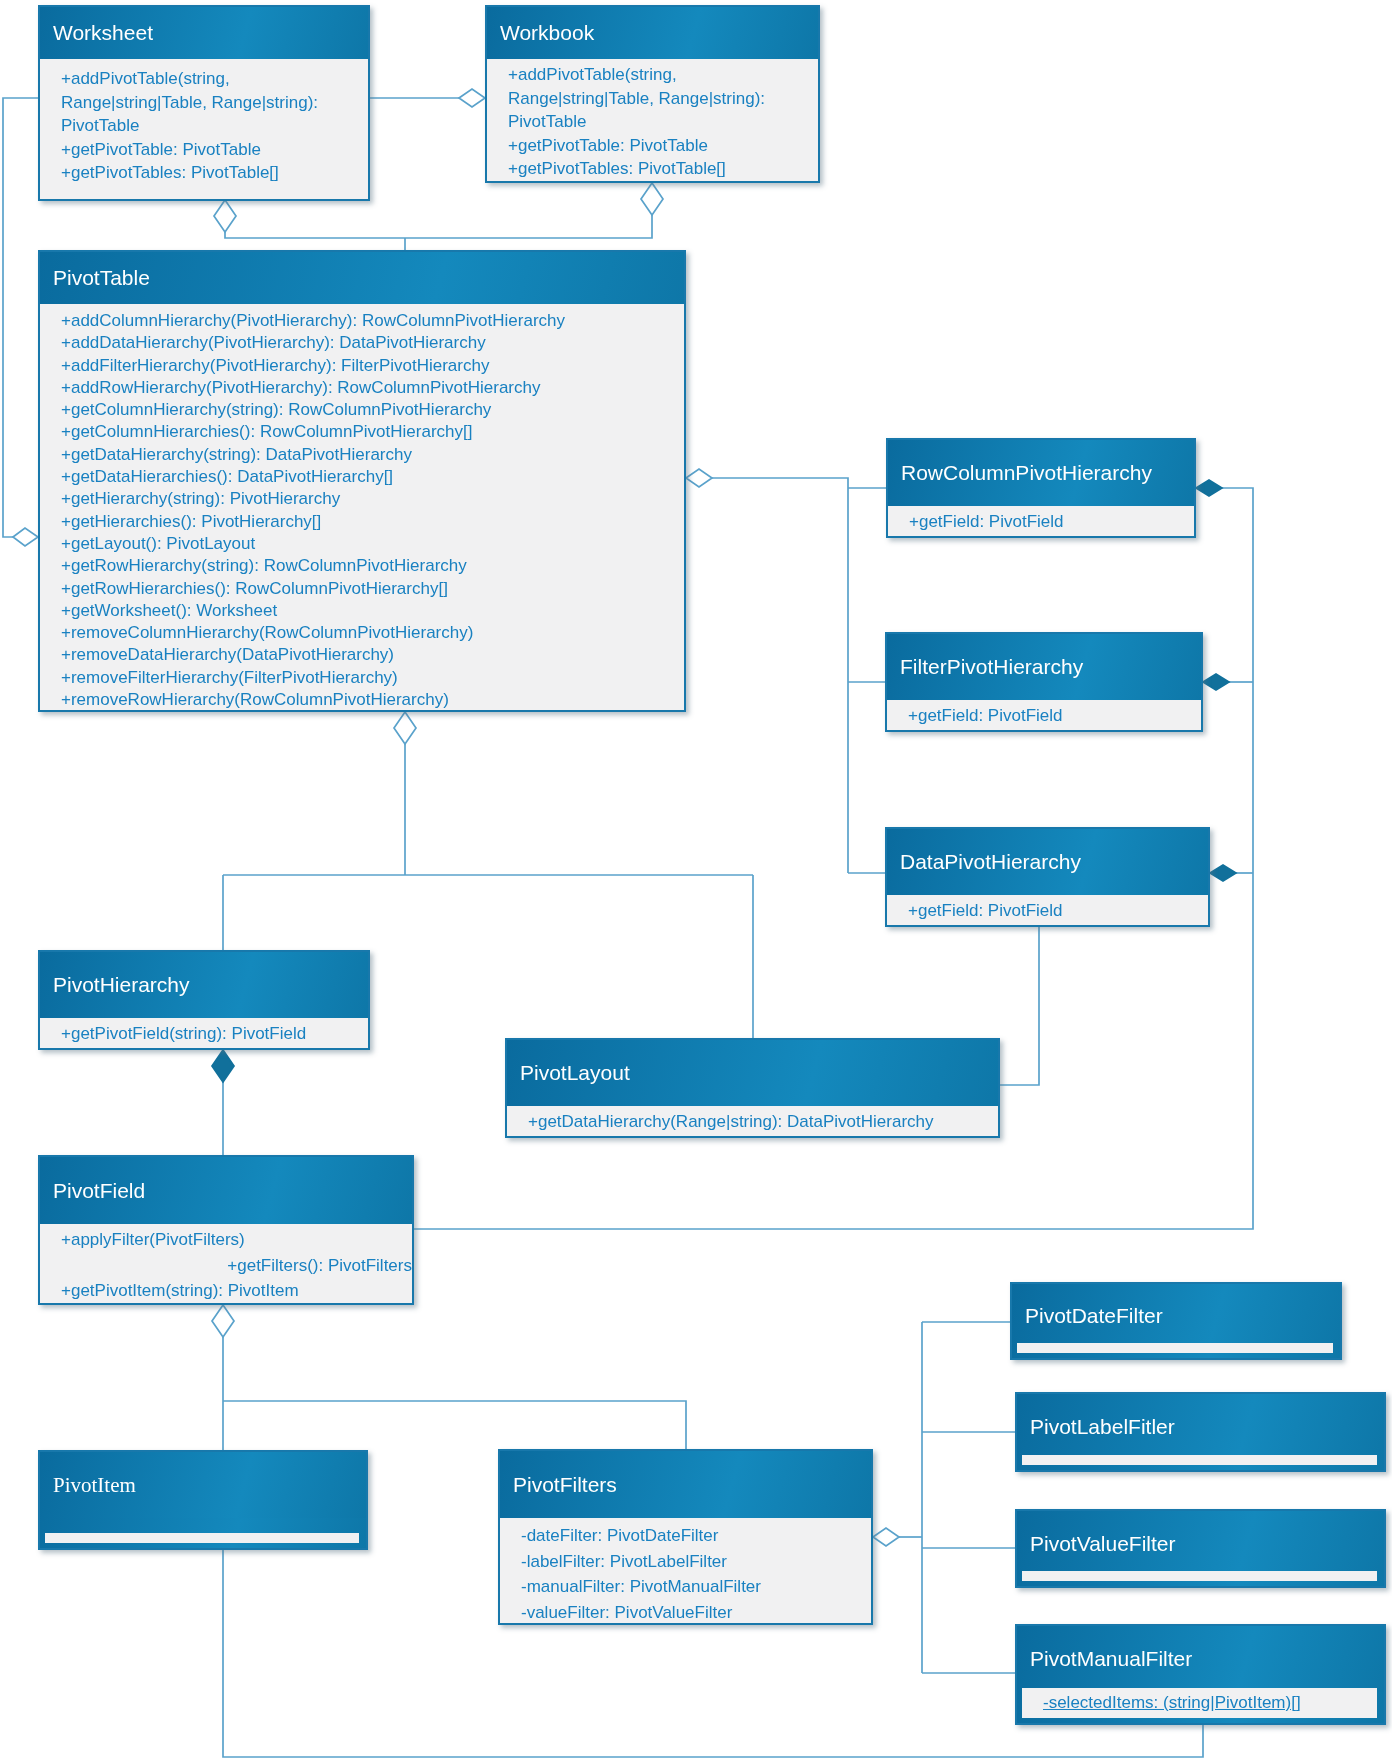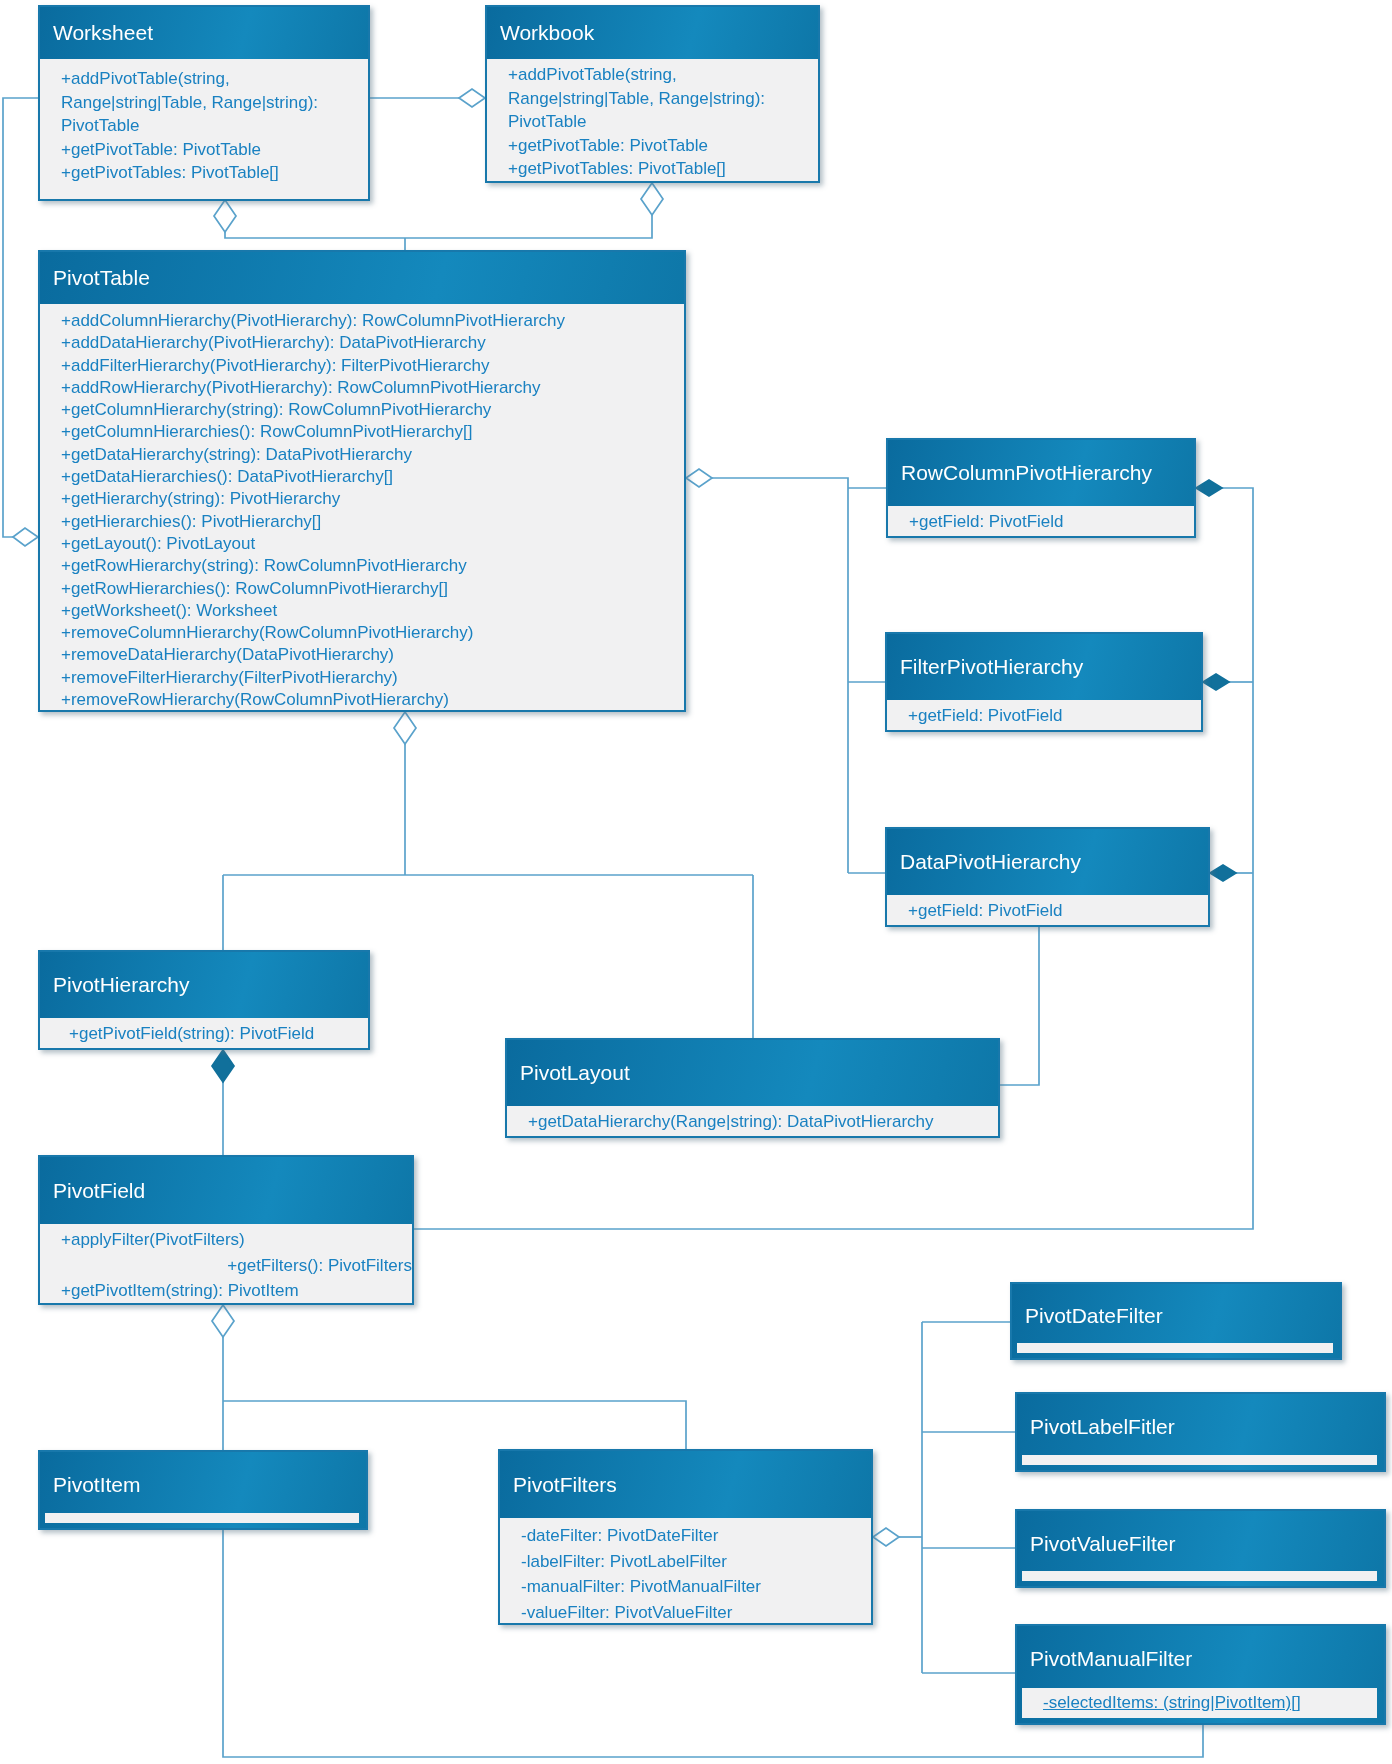--- a/index.html
+++ b/index.html
@@ -138,21 +138,21 @@
         <div class="uml-title">DataPivotHierarchy</div>
       </div>
       <div class="uml-body" style="height: 30px; padding-top: 4px;">
         <div class="uml-member" style="line-height: 24px;">+getField: PivotField</div>
       </div>
     </div>
     <div class="uml-box" style="left: 38px; top: 950px; width: 332px; height: 100px;">
       <div class="uml-head" style="height: 66px;">
         <div class="uml-title">PivotHierarchy</div>
       </div>
-      <div class="uml-body" style="height: 30px; padding-top: 4px; padding-left: 8px;">
+      <div class="uml-body" style="height: 30px; padding-top: 4px;">
         <div class="uml-member" style="line-height: 24px;">+getPivotField(string): PivotField</div>
       </div>
     </div>
     <div class="uml-box" style="left: 505px; top: 1038px; width: 495px; height: 100px;">
       <div class="uml-head" style="height: 66px;">
         <div class="uml-title">PivotLayout</div>
       </div>
       <div class="uml-body" style="height: 30px; padding-top: 4px;">
         <div class="uml-member" style="line-height: 24px;">+getDataHierarchy(Range|string): DataPivotHierarchy</div>
       </div>
@@ -160,21 +160,21 @@
     <div class="uml-box" style="left: 38px; top: 1155px; width: 376px; height: 150px;">
       <div class="uml-head" style="height: 67px;">
         <div class="uml-title">PivotField</div>
       </div>
       <div class="uml-body" style="height: 79px; padding-top: 3px;">
         <div class="uml-member" style="line-height: 25.5px;">+applyFilter(PivotFilters)</div>
         <div class="uml-member" style="line-height: 25.5px; text-align: right;">+getFilters(): PivotFilters</div>
         <div class="uml-member" style="line-height: 25.5px;">+getPivotItem(string): PivotItem</div>
       </div>
     </div>
-    <div class="uml-box inset" style="left: 38px; top: 1450px; width: 330px; height: 80px;">
+    <div class="uml-box inset" style="left: 38px; top: 1450px; width: 330px; height: 100px; font-family: Liberation Serif, serif;">
       <div class="uml-head" style="height: 66px;">
         <div class="uml-title">PivotItem</div>
       </div>
       <div class="uml-body" style="height: 10px;"></div>
     </div>
     <div class="uml-box" style="left: 498px; top: 1449px; width: 375px; height: 176px;">
       <div class="uml-head" style="height: 67px;">
         <div class="uml-title">PivotFilters</div>
       </div>
       <div class="uml-body" style="height: 105px; padding-top: 5px;">

